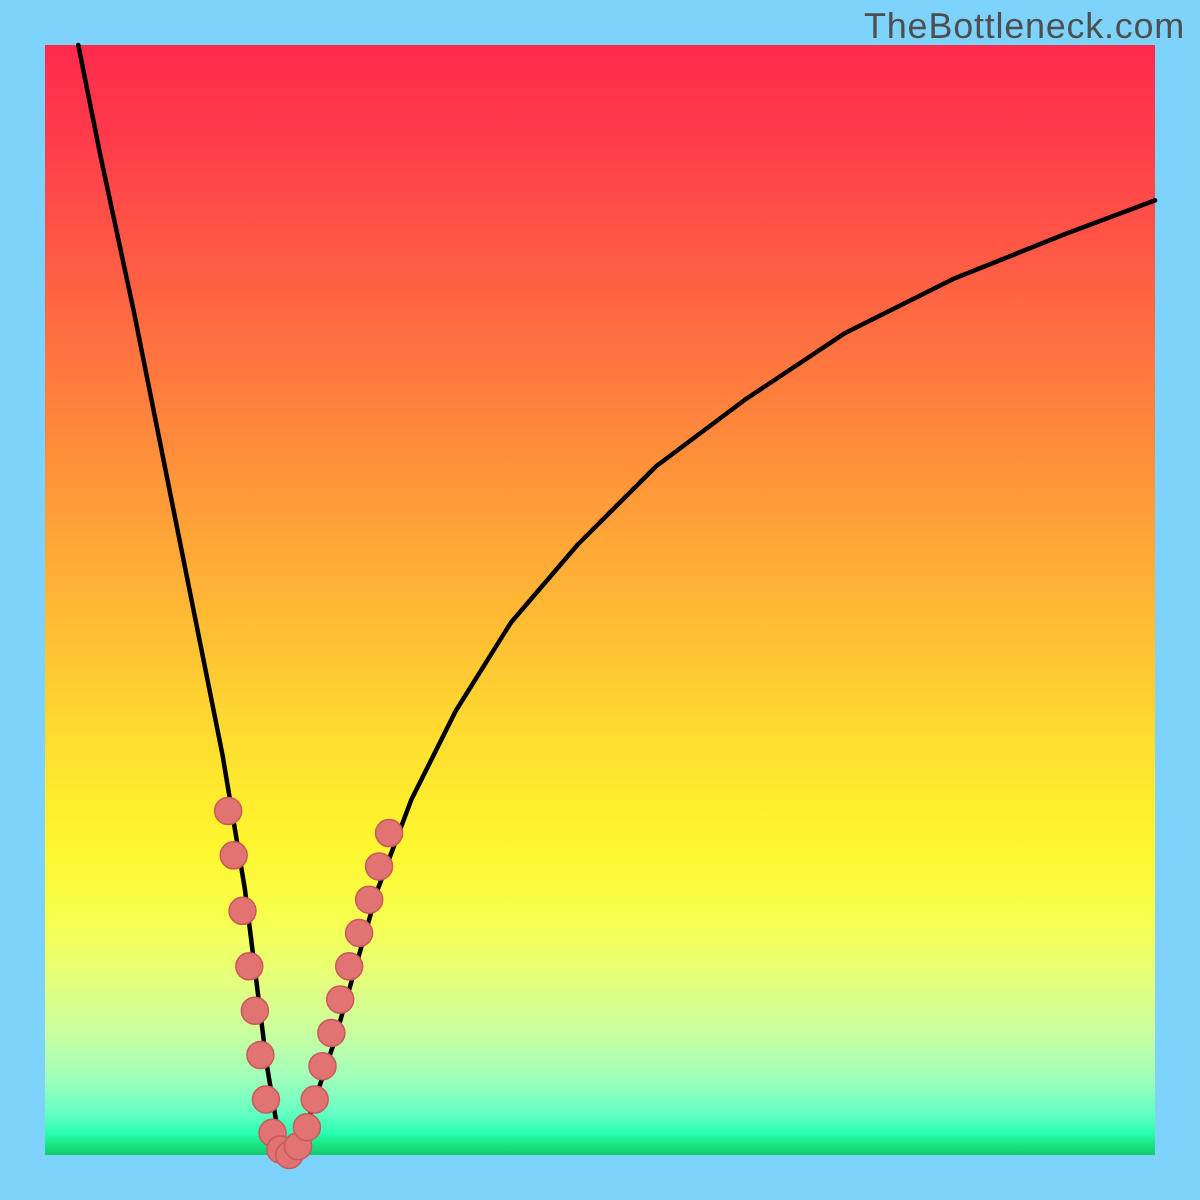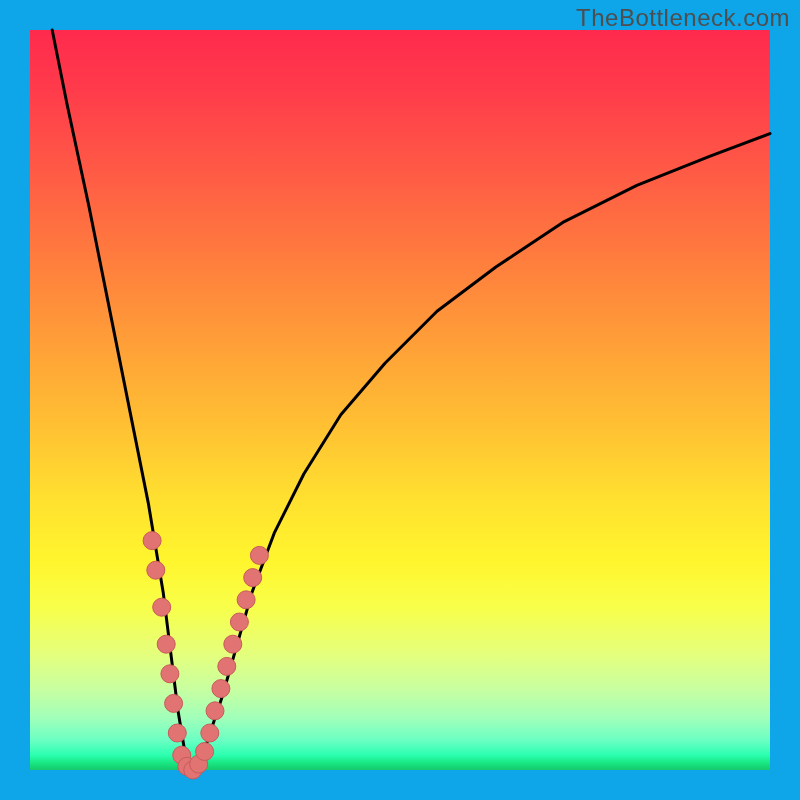--- a/index.html
+++ b/index.html
@@ -10,21 +10,21 @@
     overflow: hidden;
     background: #000;
     font-family: Arial, Helvetica, sans-serif;
   }
   .frame {
     position: absolute;
     left: 0;
     top: 0;
     width: 800px;
     height: 800px;
-    background: #0ea5e9;
+    background: #7dd3fc;
   }
   .plot-area {
     position: absolute;
     left: 30px;
     top: 30px;
     width: 740px;
     height: 740px;
     background: linear-gradient(
       to bottom,
       #ff2a4d 0%,

